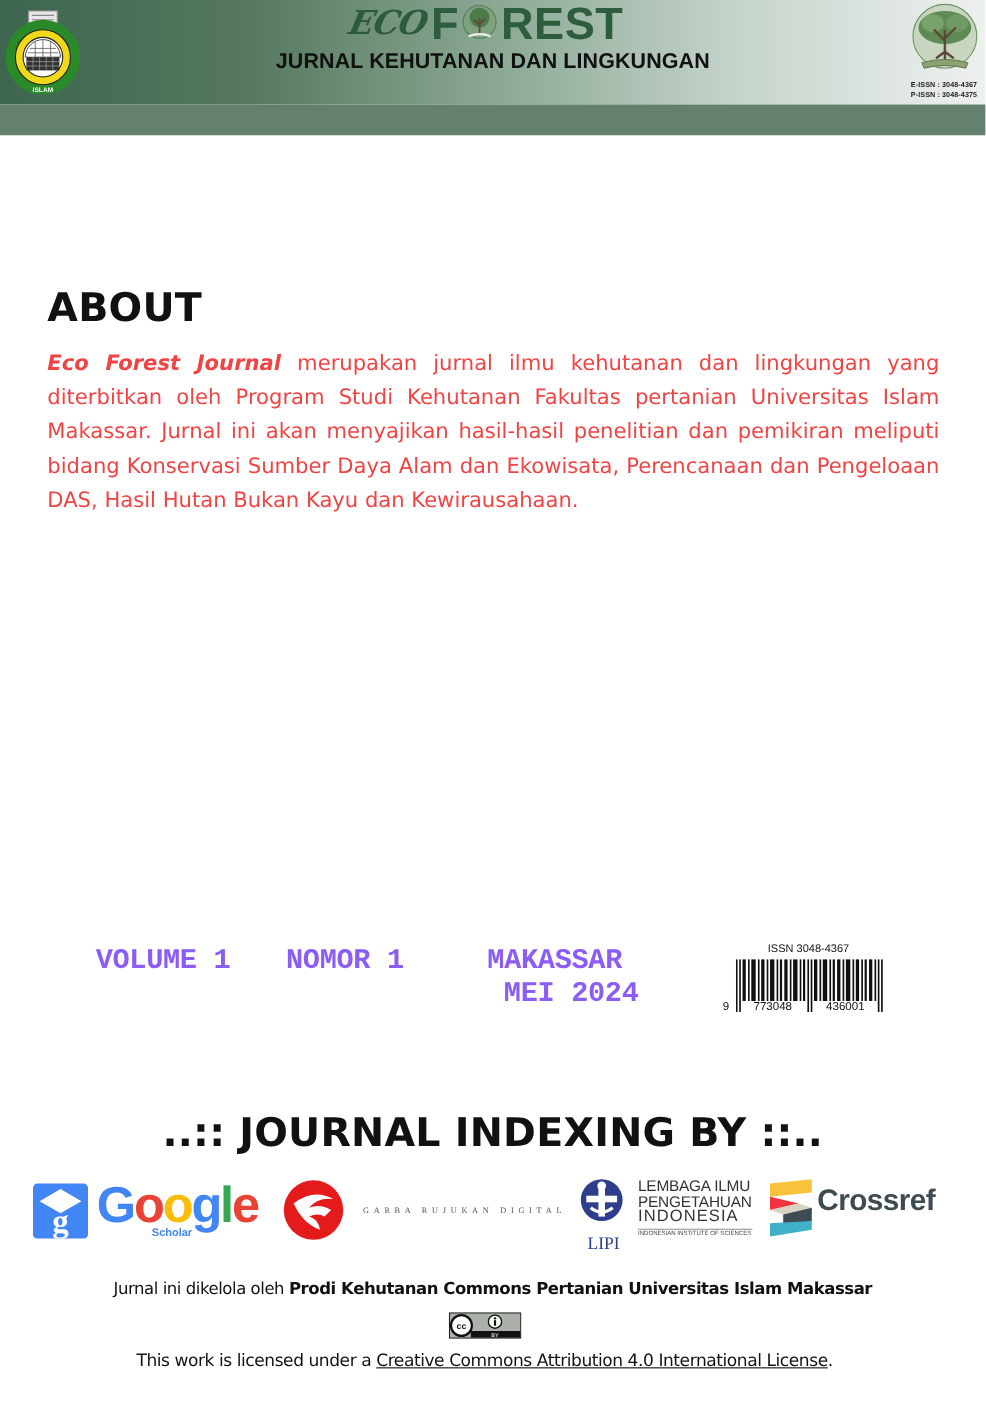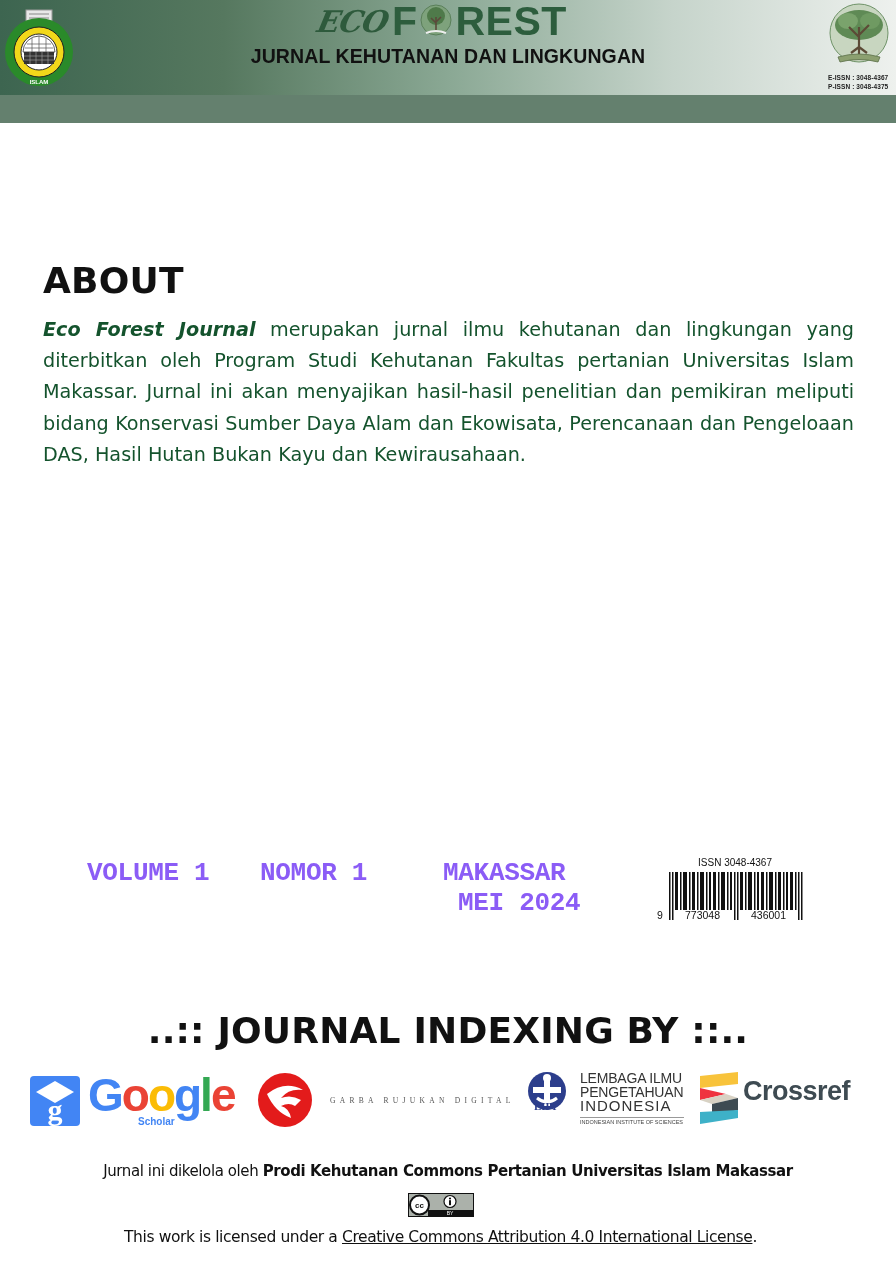--- a/index.html
+++ b/index.html
@@ -42,21 +42,21 @@
   .hdr-line-2 { top: 71px; font-size: 19.5px; letter-spacing: 0.1px; }
 
   
   .about-title {
     position: absolute; left: 43px; top: 260px; font-family: "DejaVu Sans", sans-serif;
     font-weight: bold; font-size: 36px; color: #111; letter-spacing: 0.2px;
   }
   .about-text {
     position: absolute; left: 43px; top: 314px; width: 811px;
     font-family: "DejaVu Sans", sans-serif; font-size: 19.2px; line-height: 31.2px;
-    text-align: justify; color: #14532d;
+    text-align: justify; color: #ef4444;
   }
   .about-text .journal-name { font-weight: bold; font-style: italic; }
 
   
   .vol {
     position: absolute; top: 858px; font-family: Liberation Mono, monospace;
     font-weight: bold; font-size: 26px; color: #8b5cf6; white-space: nowrap; letter-spacing: -0.3px;
   }
   .vol-volume { left: 87px; }
   .vol-nomor { left: 260px; }
@@ -83,21 +83,21 @@
 
   .gs-box { left: 30px; top: 8px; width: 50px; height: 50px; background: #4285f4; border-radius: 4px; }
   .gs-word { left: 88px; top: 2px; font-family: "Liberation Sans", sans-serif; font-size: 46px; font-weight: bold; letter-spacing: -2px; line-height: 50px; }
   .gs-scholar { left: 138px; top: 48px; font-family: "Liberation Sans", sans-serif; font-size: 10px; font-weight: bold; color: #4285f4; }
 
   .garuda-word { left: 326px; top: 6px; font-family: "Liberation Sans", sans-serif; font-weight: bold; font-size: 40px; color: #222; letter-spacing: 0.5px; line-height: 42px; }
   .garuda-sub { left: 330px; top: 28px; font-family: Liberation Serif, serif; font-size: 7.5px; color: #555; letter-spacing: 4.3px; }
 
   .lipi-text { left: 580px; top: 4px; font-family: "Liberation Sans", sans-serif; font-size: 14px; line-height: 13.5px; color: #333; letter-spacing: -0.2px; }
   .lipi-sub { left: 580px; top: 49px; font-family: "Liberation Sans", sans-serif; font-size: 5.5px; color: #444; border-top: 1px solid #999; padding-top: 1px; width: 104px; }
-  .lipi-label { left: 534px; top: 32px; font-family: "Liberation Serif", serif; font-weight: bold; font-size: 11px; color: #2c3e8c; }
+  .lipi-label { left: 534px; top: 54px; font-family: "Liberation Serif", serif; font-weight: normal; font-size: 16px; color: #2c3e8c; }
 
   .crossref-word { left: 743px; top: 8px; font-family: "Liberation Sans", sans-serif; font-weight: bold; font-size: 27px; color: #3e4b52; letter-spacing: -0.5px; }
 
   
   .managed {
     position: absolute; left: 0; top: 1162px; width: 896px; text-align: center;
     font-family: "DejaVu Sans", sans-serif; font-size: 15px; color: #111; letter-spacing: -0.4px;
   }
   .managed b { font-weight: bold; }
   .cc-badge { position: absolute; left: 408px; top: 1193px; width: 66px; height: 24px; }

